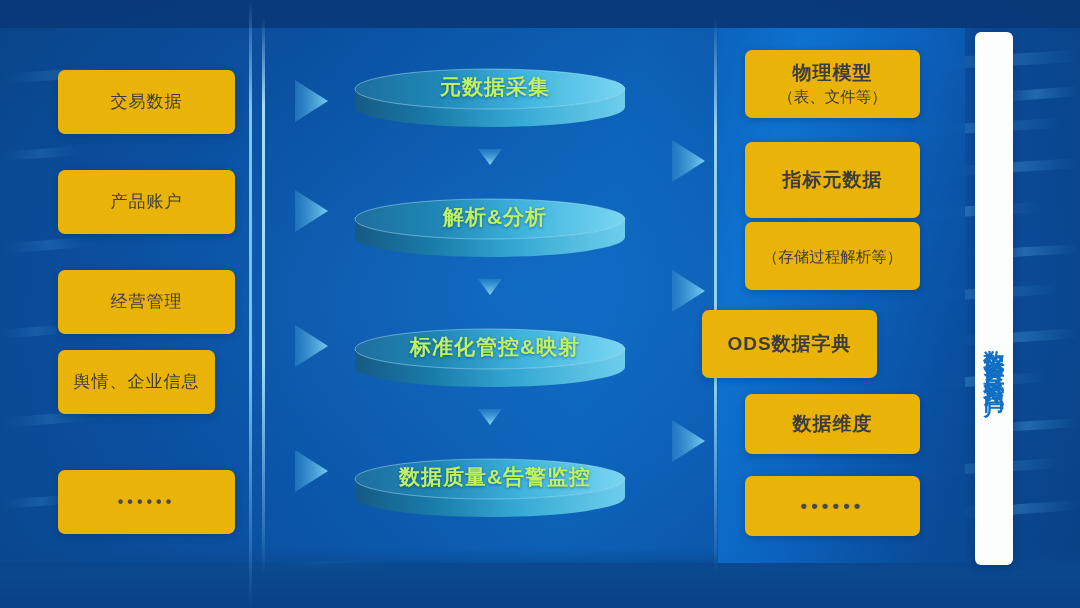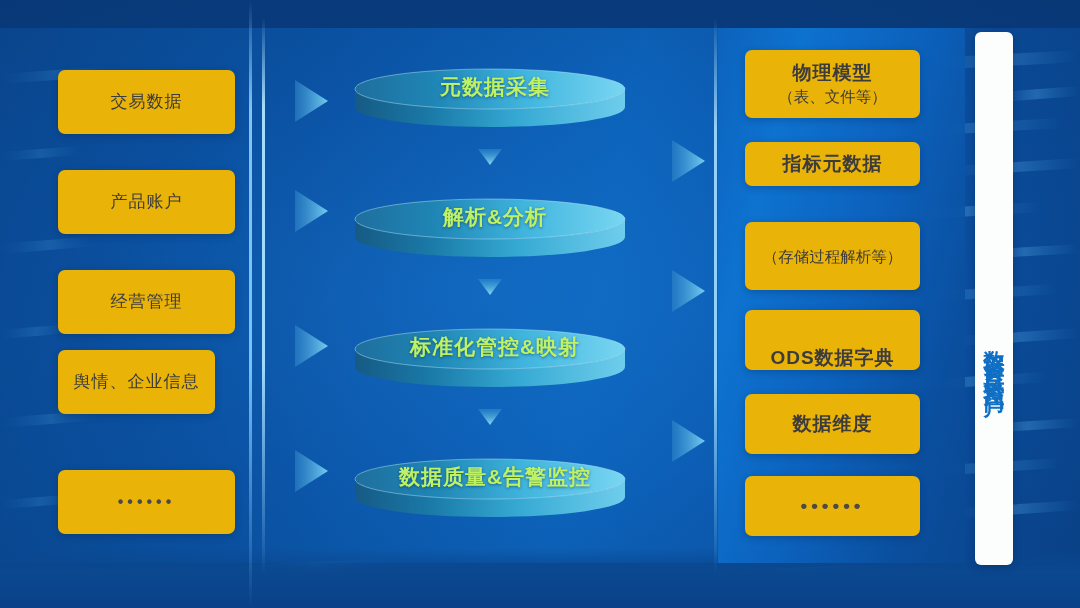--- a/index.html
+++ b/index.html
@@ -232,27 +232,27 @@
   </svg>
 
   <div class="right-panel"></div>
   <div class="right-panel-edge"></div>
 
   <div class="col">
     <div class="card right" style="left:745px;top:50px;width:175px;height:68px;">
       <span class="l1">物理模型</span>
       <span class="l2">（表、文件等）</span>
     </div>
-    <div class="card right" style="left:745px;top:142px;width:175px;height:44px;">
+    <div class="card right" style="left:745px;top:142px;width:175px;height:76px;">
       <span class="l1">指标元数据</span>
     </div>
     <div class="card right" style="left:745px;top:222px;width:175px;height:68px;">
       <span class="l2">（存储过程解析等）</span>
     </div>
-    <div class="card right" style="left:745px;top:310px;width:175px;height:60px;justify-content:flex-end;">
+    <div class="card right" style="left:702px;top:310px;width:175px;height:68px;">
       <span class="l1">ODS数据字典</span>
     </div>
     <div class="card right" style="left:745px;top:394px;width:175px;height:60px;">
       <span class="l1">数据维度</span>
     </div>
     <div class="card right dots" style="left:745px;top:476px;width:175px;height:60px;">
       <span class="l1">••••••</span>
     </div>
   </div>
 

